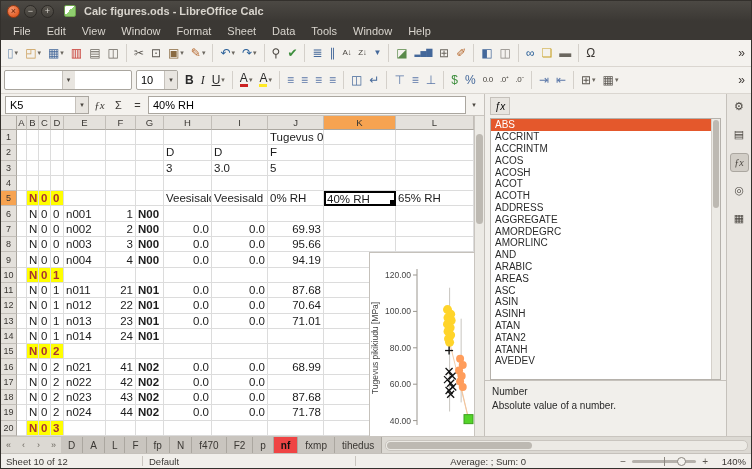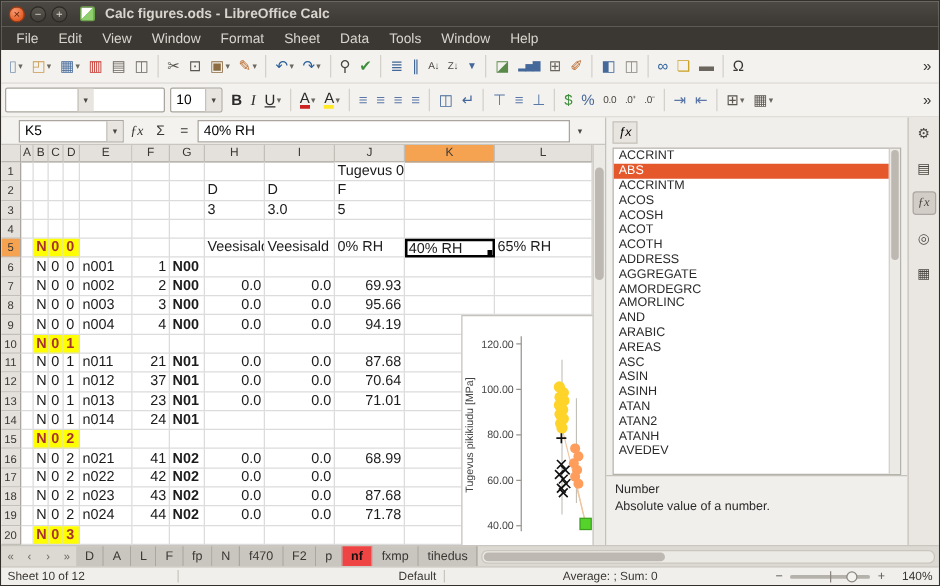--- a/index.html
+++ b/index.html
@@ -35,21 +35,21 @@
   .combo .combo-text{flex:1;padding:0 4px;overflow:hidden;white-space:nowrap;}
   .combo-arrow{width:13px;height:100%;display:flex;align-items:center;justify-content:center;font-size:7px;color:#4a4640;background:#e8e5e0;border-left:1px solid #c5c1bb;flex:none;}
   .font-name{width:128px;flex-direction:column;}
   .font-size{width:42px;}
   #tb2{display:flex;align-items:center;gap:1px;flex:1;}
 
   
   .content-row{height:342px;flex:none;display:flex;}
   .left-col{width:483px;flex:none;display:flex;flex-direction:column;}
 
-  .formulabar{height:22px;flex:none;display:flex;align-items:center;gap:2px;padding:0 14px;background:#f4f2ee;border-bottom:1px solid #c9c5bf;}
+  .formulabar{height:22px;flex:none;display:flex;align-items:center;gap:2px;padding:0 4px;background:#f4f2ee;border-bottom:1px solid #c9c5bf;}
   .name-box{width:84px;height:18px;background:#fff;border:1px solid #aaa69f;display:flex;align-items:center;font-size:11px;flex:none;}
   .name-box .nb-text{flex:1;padding-left:4px;}
   .fx-btn{width:17px;height:18px;display:flex;align-items:center;justify-content:center;font-size:11px;color:#3a3733;flex:none;}
   .fx-btn.fxit{font-style:italic;font-family:"Liberation Serif",serif;}
   .formula-input{flex:1;height:18px;background:#fff;border:1px solid #aaa69f;font-size:11px;display:flex;align-items:center;padding-left:4px;}
   .fb-expand{width:12px;font-size:7px;color:#4a4640;text-align:center;flex:none;}
 
   
   .sheet-area{position:relative;height:320px;flex:none;background:#fff;overflow:hidden;}
   .hdr-row{display:flex;height:14px;}
@@ -105,21 +105,21 @@
   .strip{width:25px;flex:none;background:#eae7e2;border-left:1px solid #c5c1bb;display:flex;flex-direction:column;align-items:center;padding-top:3px;gap:9px;}
   .strip-icon{width:19px;height:19px;display:flex;align-items:center;justify-content:center;font-size:11px;color:#4a4640;border-radius:3px;flex:none;}
   .strip-icon.active{background:#d2cec7;border:1px solid #aba7a0;}
   .strip-icon.fx{font-style:italic;font-size:10px;font-family:"Liberation Serif",serif;}
 
   
   .statusbar{height:15px;flex:none;background:#f1efeb;border-top:1px solid #c5c1bb;display:flex;align-items:center;font-size:9.5px;color:#3a3733;padding:0 5px;gap:6px;}
   .sb-div{width:1px;height:10px;background:#c9c5bf;flex:none;}
   .sb-flex{flex:1;}
   .sb-sheetinfo{width:130px;flex:none;}
-  .sb-style{width:200px;text-align:right;flex:none;}
+  .sb-style{width:200px;text-align:left;flex:none;}
   .zoom-track{width:64px;height:3px;background:#b5b1ab;border-radius:2px;position:relative;flex:none;}
   .zoom-notch{position:absolute;left:50%;top:-3px;width:1px;height:9px;background:#8a867f;}
   .zoom-thumb{position:absolute;left:70%;top:-3px;width:9px;height:9px;background:#f4f2ee;border:1px solid #8a867f;border-radius:5px;}
   .zoom-btn{font-size:10px;color:#5a564f;flex:none;}
   .zoom-label{width:32px;text-align:right;flex:none;}
 </style>
 </head>
 <body>
 
 <div class="window">
@@ -547,21 +547,21 @@
               <div class="cell c10"></div>
               <div class="cell c11"></div>
             </div>
             <div class="grid-row">
               <div class="row-hdr">12</div>
               <div class="cell c0"></div>
               <div class="cell c1">N</div>
               <div class="cell c2">0</div>
               <div class="cell c3">1</div>
               <div class="cell c4">n012</div>
-              <div class="cell c5 n">37</div>
+              <div class="cell c5 n">22</div>
               <div class="cell c6 b">N01</div>
               <div class="cell c7 n">0.0</div>
               <div class="cell c8 n">0.0</div>
               <div class="cell c9 n">70.64</div>
               <div class="cell c10"></div>
               <div class="cell c11"></div>
             </div>
             <div class="grid-row">
               <div class="row-hdr">13</div>
               <div class="cell c0"></div>
@@ -742,22 +742,22 @@
       </div>
 
     </div>
 
     <div class="sidebar">
       <div class="panel">
         <div class="panel-search-row">
           <span class="panel-fx-btn">ƒx</span>
         </div>
         <div class="fn-list" id="fnlist">
+            <div class="fn-item selected">ABS</div>
             <div class="fn-item">ACCRINT</div>
-            <div class="fn-item selected">ABS</div>
             <div class="fn-item">ACCRINTM</div>
             <div class="fn-item">ACOS</div>
             <div class="fn-item">ACOSH</div>
             <div class="fn-item">ACOT</div>
             <div class="fn-item">ACOTH</div>
             <div class="fn-item">ADDRESS</div>
             <div class="fn-item">AGGREGATE</div>
             <div class="fn-item">AMORDEGRC</div>
             <div class="fn-item">AMORLINC</div>
             <div class="fn-item">AND</div>

